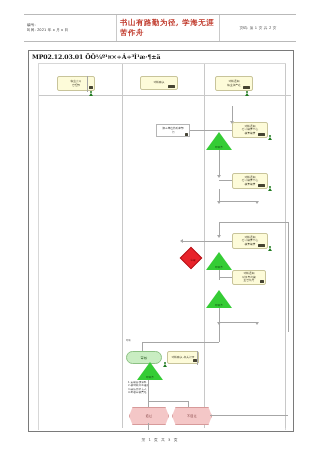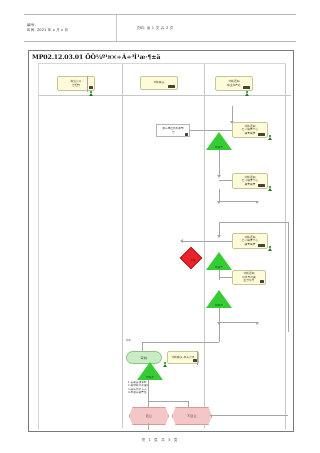--- a/index.html
+++ b/index.html
@@ -156,20 +156,23 @@
   }
 </style>
 </head>
 <body>
 
 <div class="header-table">
   <div class="hdr-cell hdr-left">
     <div>编号:</div>
     <div>时间: 2021 年 x 月 x 日</div>
   </div>
+  <div class="hdr-cell hdr-mid">
+    <span>书山有路勤为径, 学海无涯苦作舟</span>
+  </div>
   <div class="hdr-cell hdr-right">
     <span>页码: 第 1 页 共 2 页</span>
   </div>
 </div>
 
 <div class="doc-frame">
 
   <div class="doc-title">MP02.12.03.01 ÖÔ¼º¹¤×÷Á÷³Ì¹æ·¶±ä</div>
 
   <div class="chart-area">

